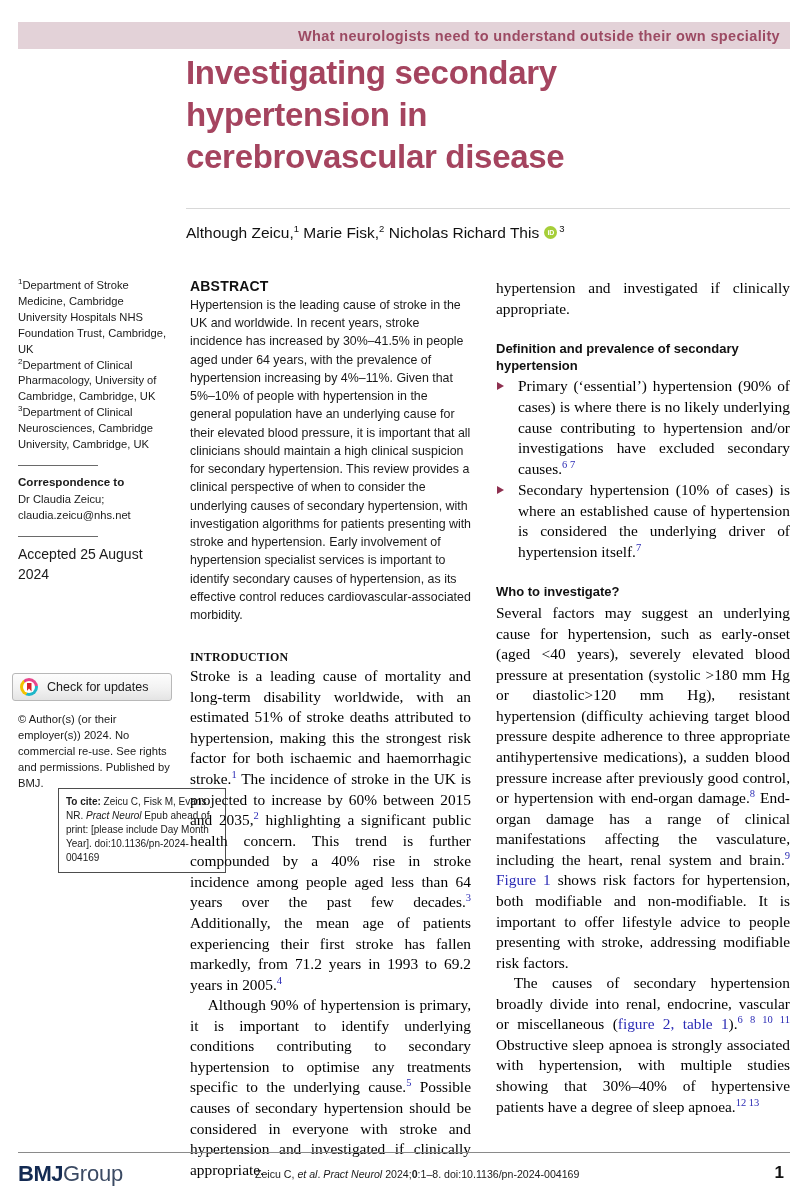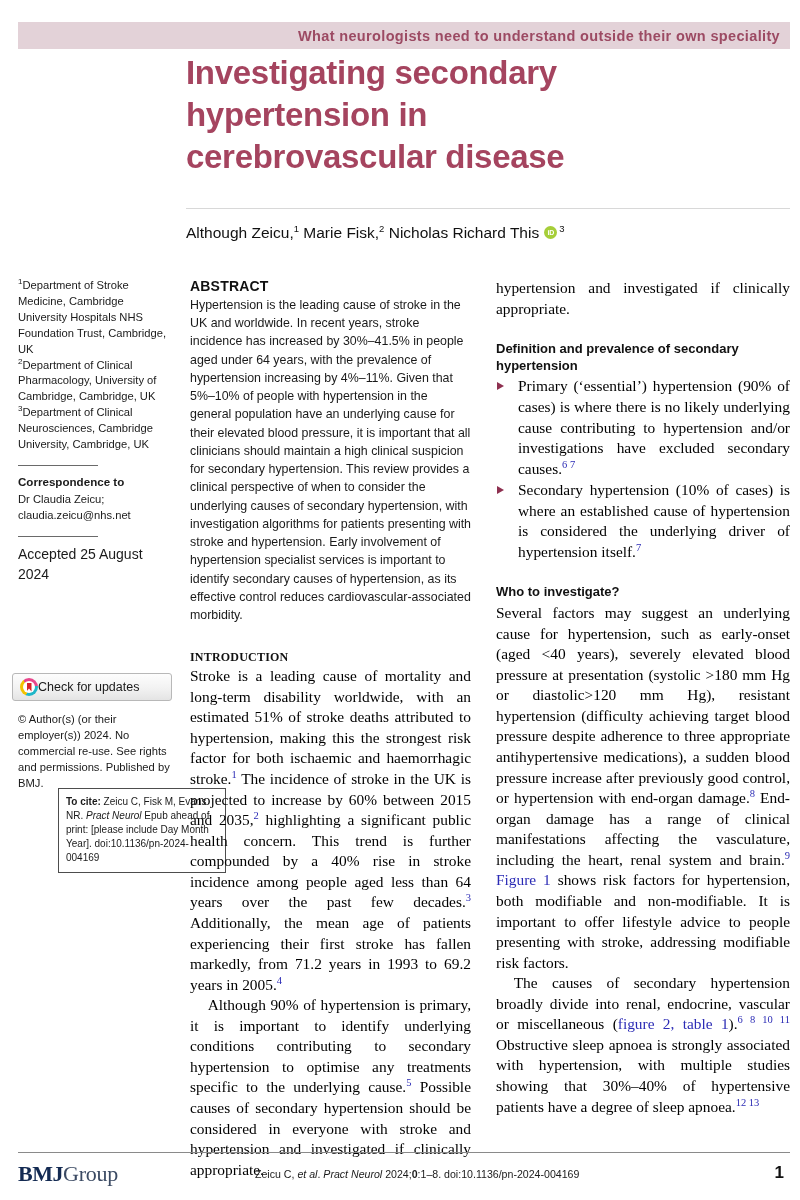--- a/index.html
+++ b/index.html
@@ -199,20 +199,21 @@
     content: "";
     position: absolute;
     left: 6.5px;
     top: 4.5px;
     width: 5px;
     height: 9px;
     background: #d6222a;
     clip-path: polygon(0 0, 100% 0, 100% 100%, 50% 66%, 0 100%);
   }
   .crossmark-label {
+    margin-left: 9px;
     font-size: 12.5px;
     color: #1a1a1a;
     white-space: nowrap;
   }
 
   .copyright {
     position: absolute;
     left: 18px;
     top: 712px;
     width: 158px;
@@ -327,21 +328,21 @@
     left: 18px;
     top: 1152px;
     width: 772px;
     height: 1px;
     background: #8a8a8a;
   }
   .bmj-logo {
     position: absolute;
     left: 18px;
     top: 1163px;
-    font-family: Liberation Serif, serif;
+    font-family: Liberation Sans, sans-serif;
     font-size: 22px;
     line-height: 1;
     color: #132a52;
     white-space: nowrap;
   }
   .bmj-logo .bmj { font-weight: 700; letter-spacing: -0.5px; }
   .bmj-logo .group { font-weight: 400; color: #3b4a63; letter-spacing: -0.2px; }
   .footer-citation {
     position: absolute;
     left: 255px;

